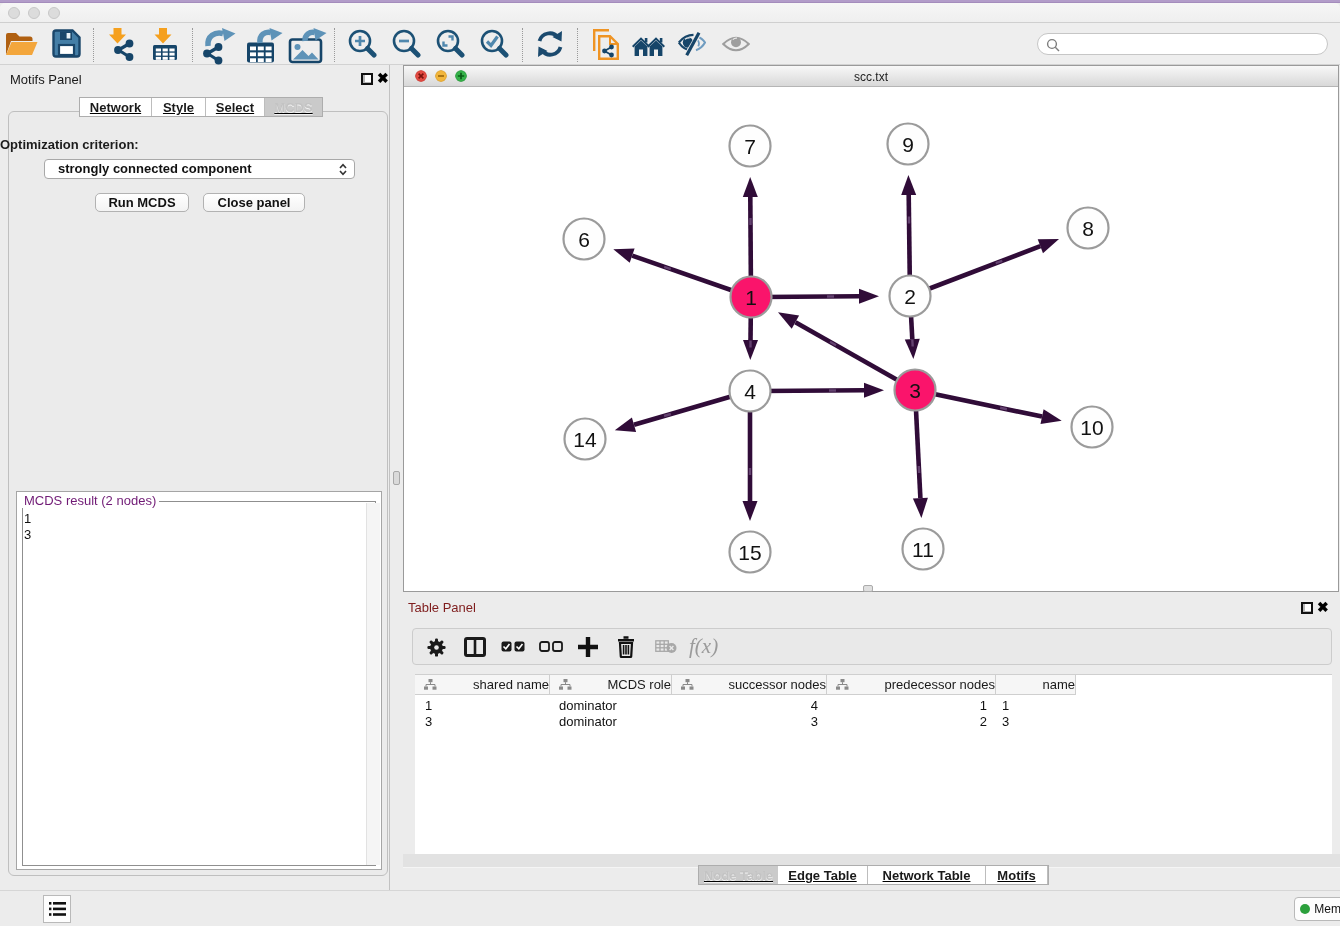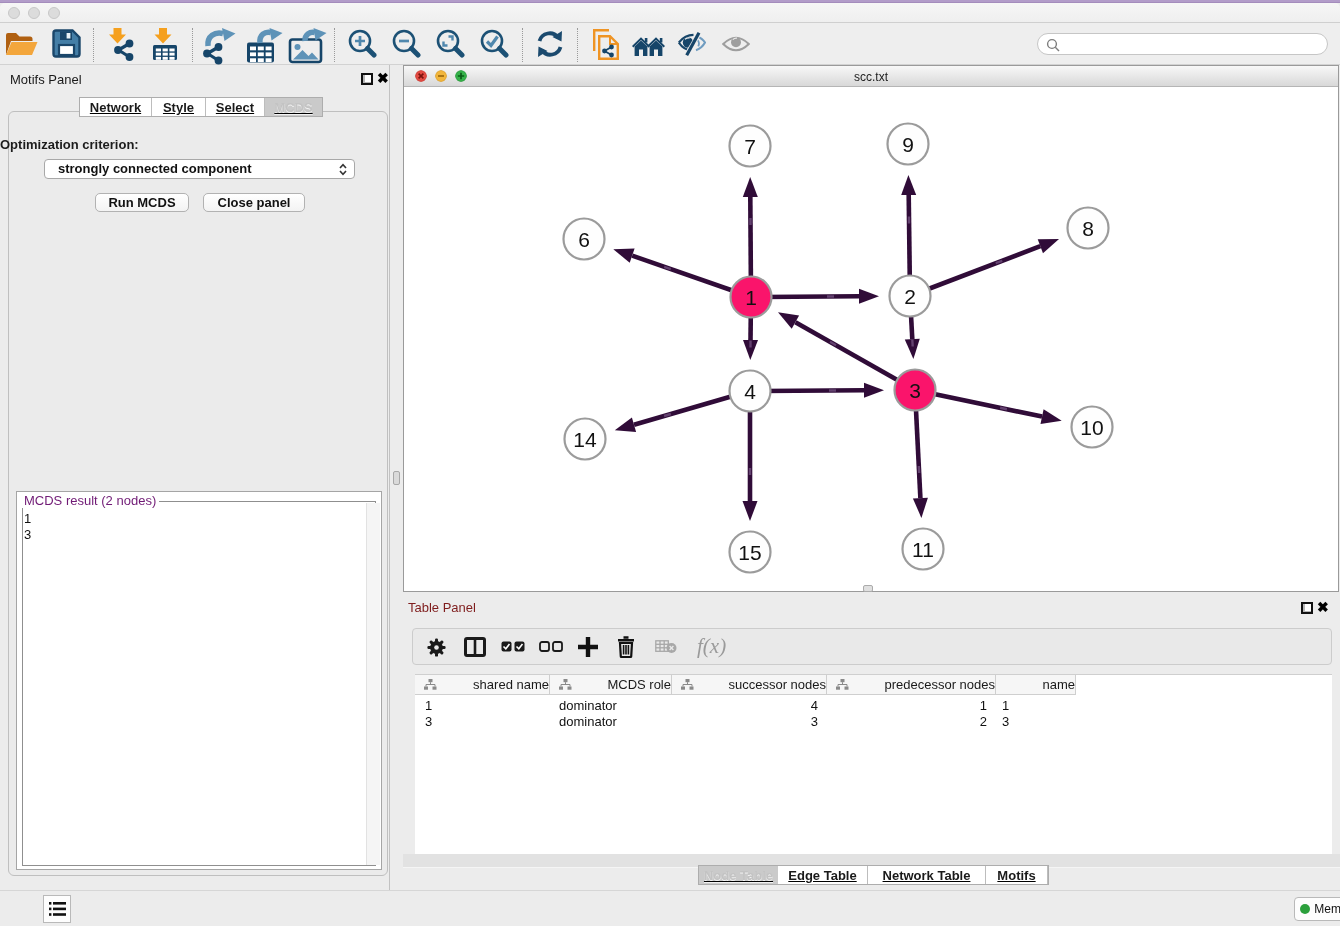--- a/index.html
+++ b/index.html
@@ -413,21 +413,21 @@
       <g stroke="#a8a8a8" stroke-width="1.3" fill="none">
         <rect x="0.8" y="0.8" width="12.5" height="10.5"></rect>
         <line x1="0.8" y1="4.3" x2="13.3" y2="4.3"></line>
           <line x1="0.8" y1="7.8" x2="13.3" y2="7.8"></line>
         <line x1="5" y1="0.8" x2="5" y2="11.3"></line>
           <line x1="9.2" y1="0.8" x2="9.2" y2="11.3"></line>
       </g>
       <circle cx="16.5" cy="8" r="5" fill="#a8a8a8"></circle>
       <path d="M14.6 6.1 L18.4 9.9 M18.4 6.1 L14.6 9.9" stroke="#e9e9e9" stroke-width="1.4"></path>
     </svg>
-    <div class="abs" style="left:276px;top:5px;font-family:'Liberation Serif',serif;font-style:italic;font-size:21px;color:#9a9a9a;margin-left:8px;">f(x)</div>
+    <div class="abs" style="left:276px;top:5px;font-family:'Liberation Serif',serif;font-style:italic;font-size:21px;color:#9a9a9a;">f(x)</div>
   </div>
   <div id="ttable" class="abs">
     <div class="th" style="left:0px;width:135px;"><svg style="position:absolute;left:9px;top:4px;" width="13" height="12" viewBox="0 0 13 12">
           <g fill="#8a8a8a">
             <rect x="4.5" y="0" width="4" height="3.2"></rect>
             <rect x="0" y="7.5" width="4" height="3.2"></rect>
             <rect x="8.5" y="7.5" width="4" height="3.2"></rect>
           </g>
           <path d="M6.5 3.2 V5.5 M2 7.5 V5.5 H11 V7.5" fill="none" stroke="#8a8a8a" stroke-width="1"></path>
         </svg>shared name</div>

